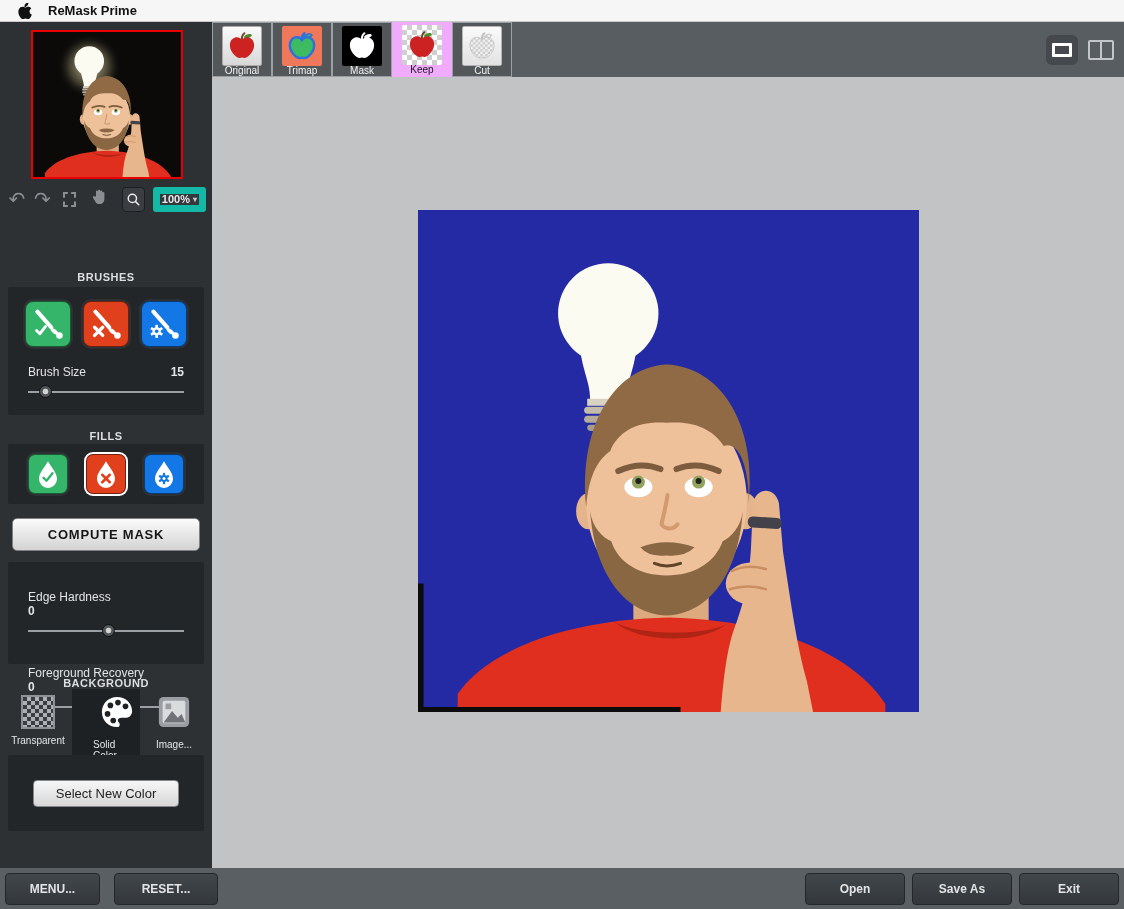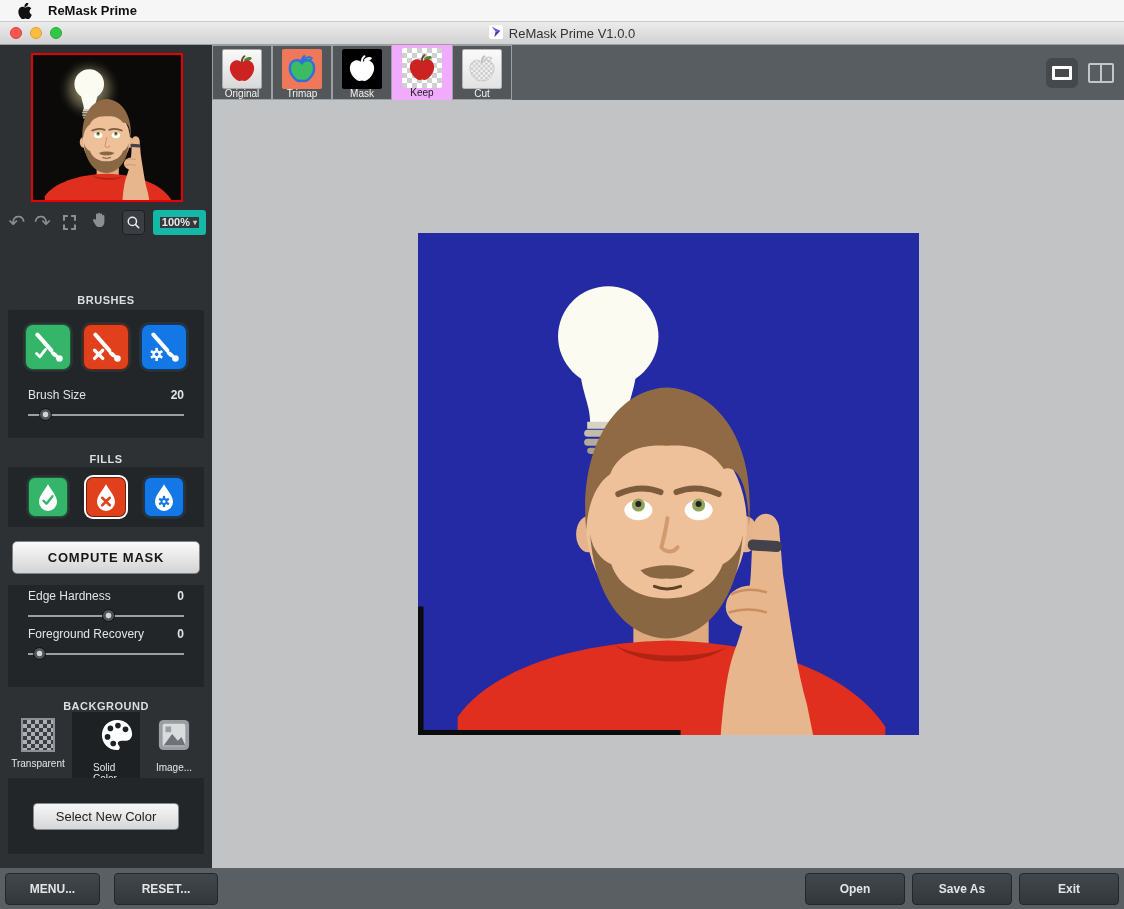--- a/index.html
+++ b/index.html
@@ -64,21 +64,21 @@
   .bg-green { background:#35b56a; } .bg-red { background:#e0401c; } .bg-blue { background:#1477e6; }
 
   .slider-row { display:flex; justify-content:space-between; padding:0 20px; font-size:12px; color:#e2e4e6; }
   .slider-row .val { font-weight:bold; }
   .slider { position:relative; height:14px; margin:6px 20px 0 20px; }
   .slider .track { position:absolute; left:0; right:0; top:6px; height:2px; background:#9aa0a4; }
   .slider .thumb { position:absolute; top:0; width:13px; height:13px; border-radius:50%;
     margin-left:-6px; border:1px solid #101214;
     background:radial-gradient(circle at 50% 50%, #d2d2d2 0 2.5px, #505458 3.2px); }
   .p-brushes .slider-row { margin-top:18px; }
-  .p-params .slider-row { margin-top:4px; }
+  .p-params .slider-row { margin-top:28px;flex-direction:column; }
 
   .compute-btn { position:absolute; left:12px; top:496px; width:188px; height:33px;
     background:linear-gradient(#fbfbfb,#d3d3d3); border:1px solid #7f8285; border-radius:5px;
     font-family:"Liberation Sans",sans-serif; font-size:13px; font-weight:bold; letter-spacing:0.8px; color:#161616; }
   .select-color-btn { width:146px; height:27px; background:linear-gradient(#f7f7f7,#d7d7d7);
     border:1px solid #85888b; border-radius:4px; font-family:"Liberation Sans",sans-serif;
     font-size:13px; color:#222; }
 
   .bg-row { position:absolute; top:667px; left:4px; width:204px; display:flex; }
   .bg-opt { width:68px; padding:6px 0 8px 0; display:flex; flex-direction:column; align-items:center; gap:6px; }
@@ -136,37 +136,20 @@
 
   <div class="menubar">
     <span class="apple-glyph">
       <svg width="14" height="16" viewBox="0 0 40 46">
           <path fill="#111" d="M27,7c2-2.5,3.4-5.9,3-9.3C27,-2,23.4,0,21.4,2.5c-1.9,2.3-3.5,5.8-3,9.1C21.7,11.9,25,9.5,27,7z M33,24.6c-0.1-6,4.9-8.9,5.1-9c-2.8-4.1-7.1-4.6-8.6-4.7c-3.7-0.4-7.2,2.2-9,2.2c-1.9,0-4.7-2.1-7.8-2.1c-4,0.1-7.7,2.3-9.8,5.9c-4.2,7.2-1.1,17.9,3,23.7c2,2.9,4.4,6.1,7.5,6c3-0.1,4.1-1.9,7.8-1.9c3.6,0,4.7,1.9,7.8,1.9c3.2-0.1,5.3-2.9,7.2-5.8c2.3-3.3,3.2-6.6,3.3-6.7C39.4,34,33.1,31.6,33,24.6z"></path>
         </svg>
     </span>
     <span class="app-name">ReMask Prime</span>
   </div>
 
-  <div class="titlebar">
-    <div class="traffic">
-      <span class="tl-close"></span>
-      <span class="tl-min"></span>
-      <span class="tl-max"></span>
-    </div>
-    <div class="win-title">
-      <span>
-        <svg width="14" height="14" viewBox="0 0 16 16">
-            <rect x="0" y="0" width="16" height="16" rx="3" fill="#fff"></rect>
-            <path d="M3,2 L13,6.5 L7.5,7.5 Z" fill="#6b5ce0"></path>
-            <path d="M7.5,7.5 L13,6.5 L6,14 Z" fill="#4636b4"></path>
-          </svg>
-      </span>
-      <span>ReMask Prime V1.0.0</span>
-    </div>
-  </div>
 
   <div class="content">
 
     <aside class="sidebar">
 
       <div class="thumb">
         <div id="thumb-scene" style="width:100%;height:100%;">
   <svg viewBox="0 0 500 500" preserveAspectRatio="xMidYMid slice" xmlns="http://www.w3.org/2000/svg">
     <defs>
       <radialGradient id="tglow" cx="50%" cy="50%" r="50%">
@@ -275,21 +258,21 @@
                     <rect x="-1.6" y="-8" width="3.2" height="4.5" transform="rotate(300)"></rect>
                     <circle r="5"></circle>
                   </g>
                   <circle r="2.2" fill="#1477e6"></circle>
                 </g>
               </svg>
           </span>
         </div>
         <div class="slider-row">
           <span>Brush Size</span>
-          <span class="val">20</span>
+          <span class="val">15</span>
         </div>
         <div class="slider">
           <span class="track"></span>
             <span class="thumb" style="left:11%"></span>
         </div>
       </div>
 
       <div class="section-title t-fills">FILLS</div>
 
       <div class="panel p-fills">

